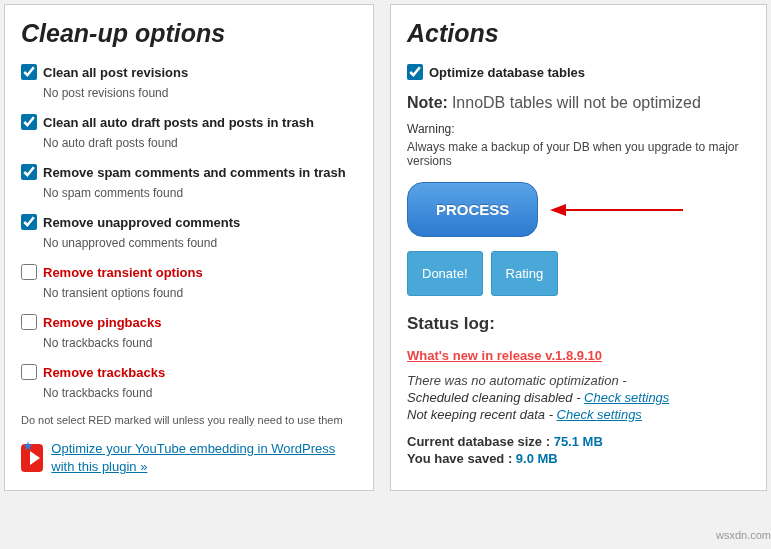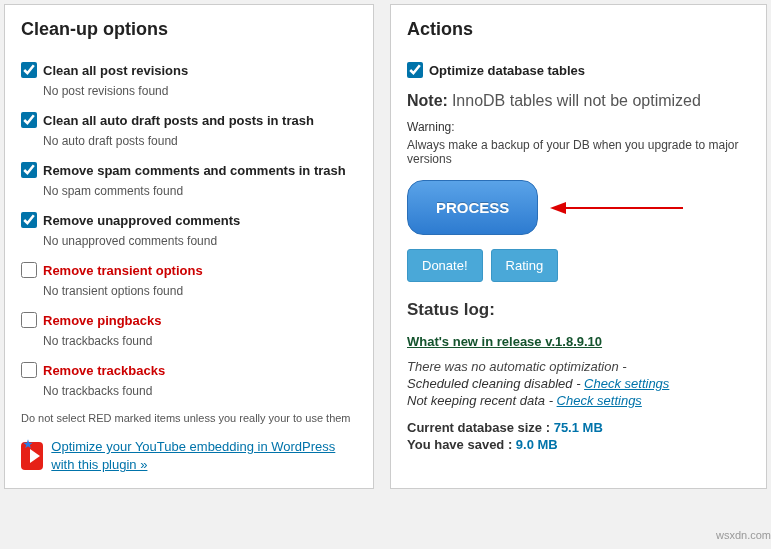--- a/index.html
+++ b/index.html
@@ -1,21 +1,21 @@
 <!DOCTYPE html>
 <html><head>
 <meta charset="utf-8">
 <style>
 * { box-sizing: border-box; margin: 0; padding: 0; }
 body { font-family: -apple-system, "Segoe UI", Arial, sans-serif; font-size: 13px; color: #333; background: #f1f1f1; padding: 4px; }
 .wrap { display: flex; gap: 16px; }
 .panel { background: #fff; border: 1px solid #ccc; padding: 14px 16px; flex: 1; }
 .panel-left { width: 370px; flex: 0 0 370px; }
 .panel-right { flex: 1; }
-h2 { font-size: 18px; font-weight: 600; color: #222; margin-bottom: 22px; }
+h2 { font-size: 25px; font-weight: 600; color: #222; margin-bottom: 16px; font-style: italic; }
 .opt { margin-bottom: 14px; }
 .opt-row { display: flex; align-items: center; gap: 6px; }
 input[type="checkbox"] { width: 16px; height: 16px; accent-color: #0073aa; }
 .opt-label { font-size: 13px; font-weight: 600; color: #222; }
 .opt-label.red { color: #c00; }
 .opt-status { font-size: 12px; color: #555; margin-left: 22px; margin-top: 6px; }
 .footnote { font-size: 11px; color: #555; margin-top: 6px; }
 .promo { display: flex; align-items: center; gap: 8px; margin-top: 14px; }
 .promo-icon { width: 28px; height: 28px; background: #e62117; border-radius: 4px; position: relative; }
 .promo-icon::before { content: ""; position: absolute; left: 9px; top: 7px; border-left: 10px solid #fff; border-top: 7px solid transparent; border-bottom: 7px solid transparent; }
@@ -23,23 +23,23 @@
 .promo a { color: #0073aa; text-decoration: underline; font-size: 13px; line-height: 1.4; }
 .note-line { font-size: 16px; margin-bottom: 6px; }
 .note-line strong { font-weight: 600; }
 .note-line .sub { color: #555; margin-left: 4px; }
 .warning-title { font-size: 12px; font-weight: 400; margin-top: 10px; }
 .warning-text { font-size: 12px; color: #444; margin-top: 4px; margin-bottom: 14px; }
 .process-row { display: flex; align-items: center; }
 .process-btn { background: linear-gradient(#5aa3e8, #2d7bd0); color: #fff; font-size: 15px; font-weight: 600; text-shadow: 0 -1px rgba(0,0,0,0.25); border: 1px solid #2a6fb8; border-radius: 16px; padding: 18px 28px; cursor: pointer; }
 .arrow-svg { margin-left: 10px; }
 .button-row { margin-top: 14px; display: flex; gap: 8px; margin-bottom: 18px; }
-.small-btn { background: #4aa8d8; color: #fff; border: 1px solid #3a97c7; border-radius: 3px; padding: 8px 14px; font-size: 13px; cursor: pointer; }
+.small-btn { background: #4aa8d8; color: #fff; border: 1px solid #3a97c7; border-radius: 3px; padding: 14px 14px; font-size: 13px; cursor: pointer; }
 h3 { font-size: 17px; font-weight: 600; margin-bottom: 14px; }
-.status-link { color: #14532d; text-decoration: underline; font-weight: 600; font-size: 13px; }
+.status-link { color: #ef4444; text-decoration: underline; font-weight: 600; font-size: 13px; }
 .status-italic { font-style: italic; color: #444; font-size: 13px; margin-top: 10px; }
 .status-line { font-size: 13px; font-style: italic; color: #333; margin-top: 2px; }
 .status-link2 { color: #0073aa; text-decoration: underline; font-style: italic; }
 .final-line { font-size: 13px; font-weight: 600; margin-top: 12px; }
 .final-line .val { color: #0073aa; }
 .watermark { position: fixed; bottom: 8px; right: 0; font-size: 11px; color: #999; }
 </style>
 </head>
 <body>
 
@@ -90,21 +90,21 @@
           <div class="opt-status">No trackbacks found</div>
         </div>
         <div class="opt">
           <div class="opt-row">
             <input type="checkbox" style="">
             <span class="opt-label red">Remove trackbacks</span>
           </div>
           <div class="opt-status">No trackbacks found</div>
         </div>
       </div>
-    <div class="footnote">Do not select RED marked items unless you really your to use them</div>
+    <div class="footnote">Do not select RED marked will unless you really need to use them</div>
     <div class="promo">
       <div class="promo-icon"></div>
       <a href="#">Optimize your YouTube embedding in WordPress with this plugin »</a>
     </div>
   </div>
 
   <div class="panel panel-right">
     <h2>Actions</h2>
     <div class="opt">
       <div class="opt-row">

